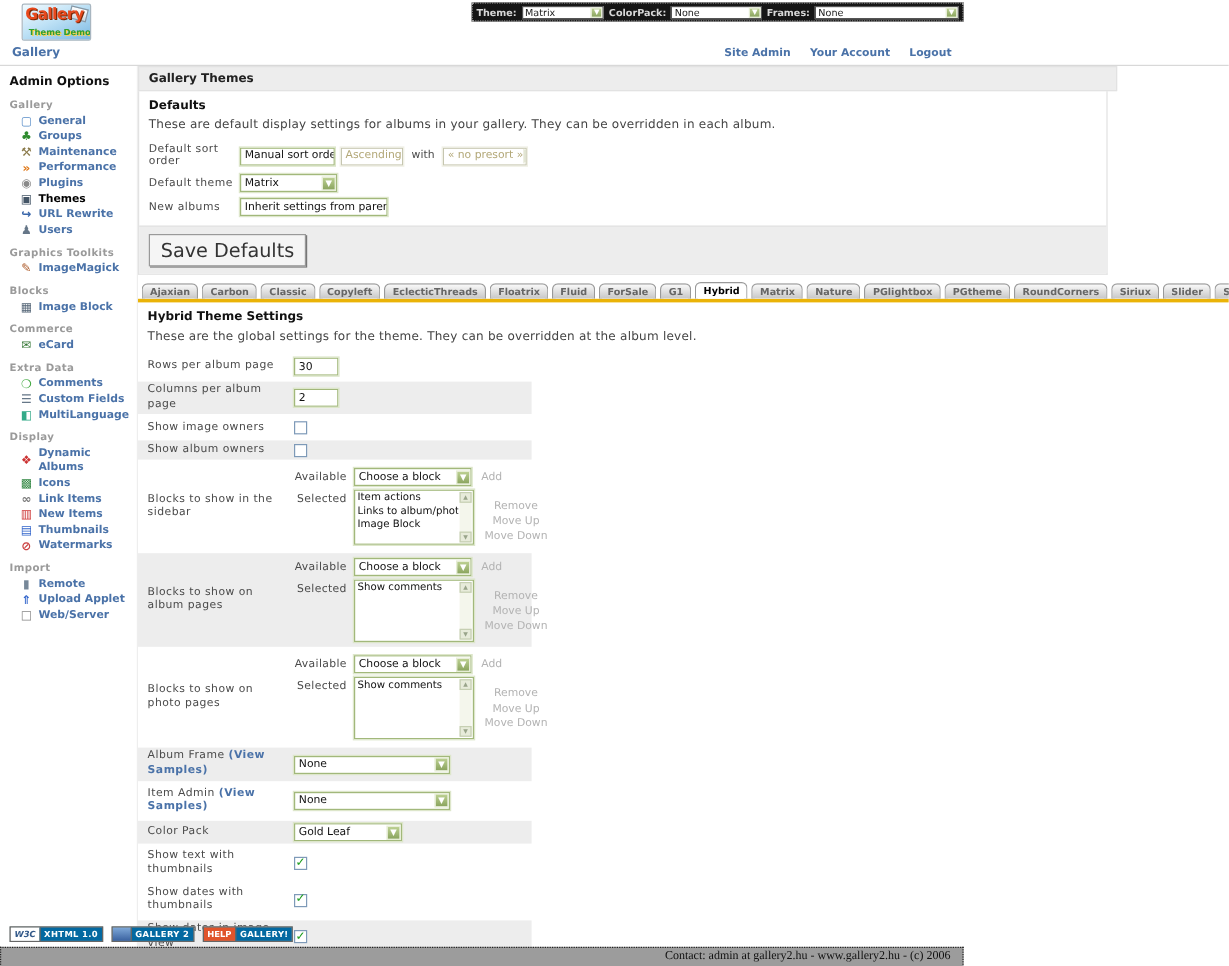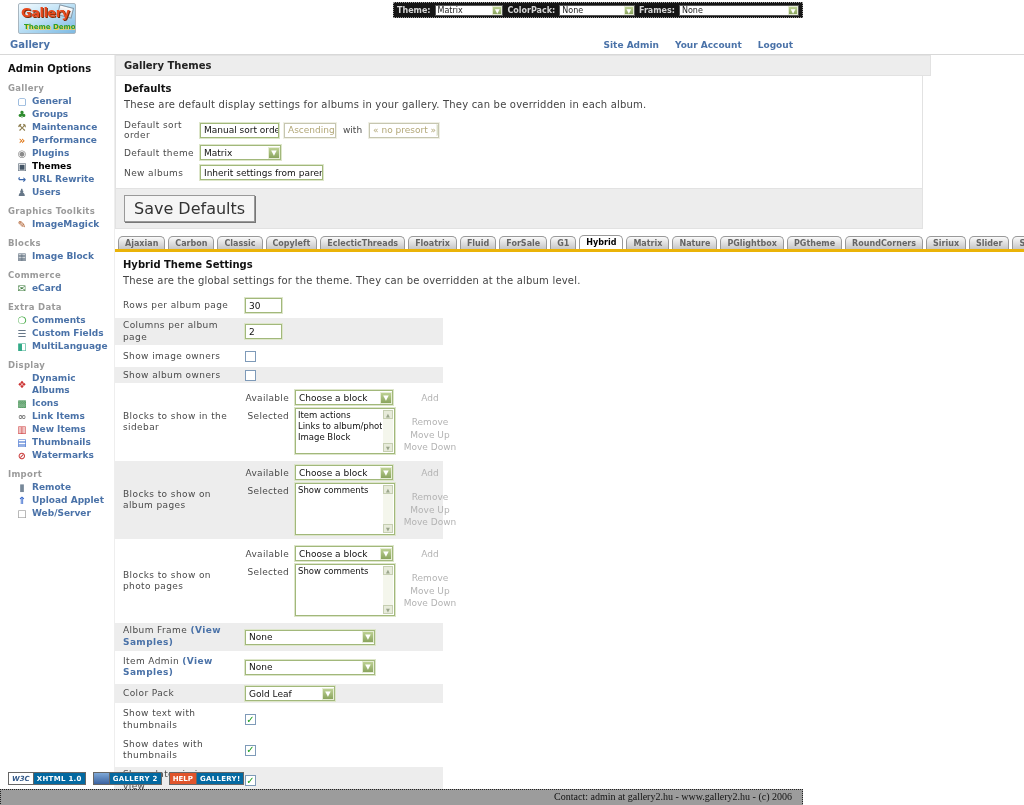--- a/index.html
+++ b/index.html
@@ -56,21 +56,21 @@
 .tab{background:linear-gradient(#fafafa,#c6c6c6);border:1px solid #999;border-bottom:none;border-radius:5px 5px 0 0;padding:2px 6px 1px;font-size:8px;font-weight:bold;color:#666;white-space:nowrap;}
 .tab.active{background:#fff;color:#000;padding-bottom:2px;}
 
 .settings{padding-top:7px;}
 .s-row{display:flex;align-items:center;width:328px;min-height:16px;padding:2px 4px 2px 8px;margin-bottom:3px;}
 .s-row.alt{background:#ededed;}
 .s-label{flex:0 0 122px;color:#4a4a4a;font-size:9px;letter-spacing:0.4px;line-height:1.3;padding-right:4px;}
 .s-label .vs-link{color:#4a72a8;font-weight:bold;}
 .blocks-grid{display:grid;grid-template-columns:44px 100px 58px;gap:3px 6px;align-items:start;padding:2px 0;}
 .bg-label{color:#4a4a4a;font-size:9px;text-align:right;letter-spacing:0.3px;padding-top:3px;}
-.add-cell{color:#b3b3b3;font-size:9px;text-align:center;padding-top:3px;}
+.add-cell{color:#b3b3b3;font-size:9px;text-align:left;padding-top:3px;}
 .actions-cell{color:#b3b3b3;font-size:9px;text-align:center;line-height:1.35;padding-top:8px;}
 .actions-cell div{cursor:default;}
 .listbox{position:relative;width:100px;border:1px solid #a2b87b;outline:1px solid #dde6ca;background:#fff;padding:1px 12px 1px 2px;font-size:8.5px;color:#111;}
 .h46{height:46px}.h52{height:52px}
 .lb-item{white-space:nowrap;overflow:hidden;line-height:1.3;}
 .lb-scroll{position:absolute;top:1px;right:1px;bottom:1px;width:10px;display:flex;flex-direction:column;justify-content:space-between;background:#f4f6ec;}
 .lb-btn{height:9px;background:#e7ebda;border:1px solid #c6cfb2;color:#99a48a;font-size:5px;display:flex;align-items:center;justify-content:center;}
 
 .badges{position:absolute;left:8px;top:772px;display:flex;gap:7px;}
 .badge{display:inline-flex;font-size:7px;font-weight:bold;border:1px solid #666;height:13px;background:#8b9a9a;}

